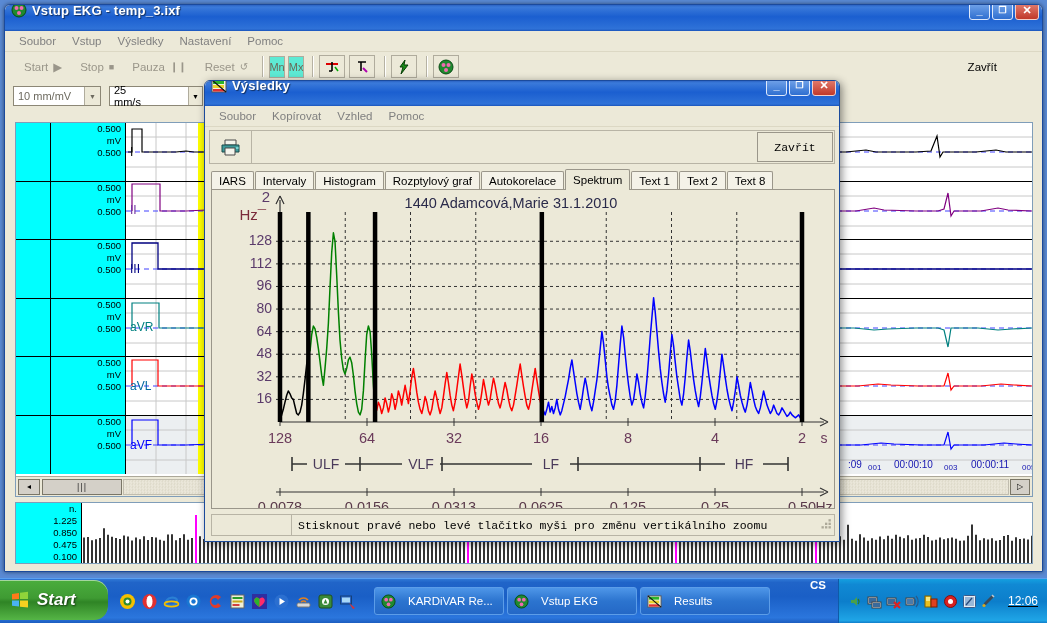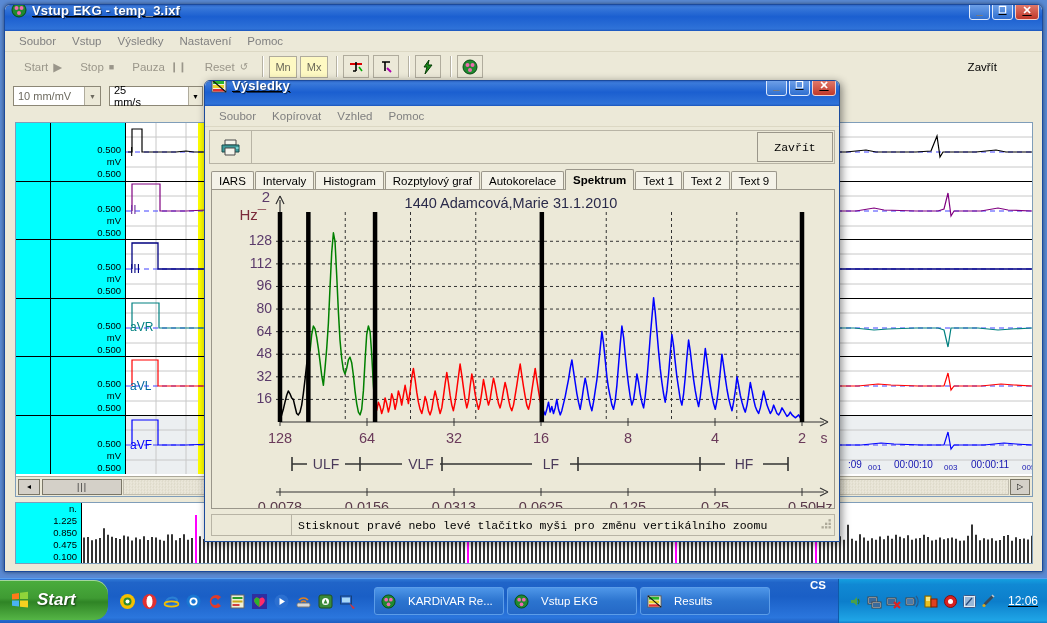--- a/index.html
+++ b/index.html
@@ -28,21 +28,20 @@
     box-shadow: 0 0 4px rgba(0,0,0,.5);
     overflow: hidden;
   }
   .titlebar {
     height: 26px;
     background: linear-gradient(to bottom,#2b63c4 0%,#3b7ada 8%,#1b5fd0 45%,#2f72d8 92%,#1a54bb 100%);
     display: flex; align-items: center;
     padding: 0 3px 16px 5px;
     border-radius: 5px 5px 0 0;
     position: relative;
-    text-decoration: underline;
   }
   .titlebar .tb-icon {
     width: 17px; height: 17px; margin-right: 5px;
     flex: 0 0 auto;
     display: flex; align-items: center; justify-content: center;
   }
   .titlebar .tb-text {
     color: #fff; font-size: 13px; font-weight: bold;
     text-shadow: 1px 1px 1px rgba(0,0,0,.55);
     white-space: nowrap;
@@ -83,23 +82,23 @@
     border-bottom: 0;
   }
   .tb-cmd {
     font-size: 11.5px; color: #9a968a;
     padding: 4px 9px;
     display: flex; align-items: center; gap: 5px;
     white-space: nowrap;
   }
   .tb-sep { width: 2px; height: 21px; border-left: 1px solid #b6b2a3; border-right: 1px solid #fff; margin: 0 5px; }
   .tb-sq {
-    width: 28px; height: 22px;
+    width: 16px; height: 22px;
     border: 1px solid #b0ac9d;
-    background: #fef9c3;
+    background: #5eead4;
     display: flex; align-items: center; justify-content: center;
     font-size: 11px; color: #6b6858; margin-right: 3px;
   }
   .tb-ico {
     width: 26px; height: 23px;
     border: 1px solid #b0ac9d;
     background: #ece9d8;
     display: flex; align-items: center; justify-content: center;
     margin-right: 4px;
   }
@@ -146,21 +145,21 @@
   .lead-gutter {
     width: 35px; background: #00ffff;
     flex: 0 0 35px;
     border-right: 1px solid #000;
   }
   .lead-scale {
     width: 75px; flex: 0 0 75px;
     background: #00ffff;
     font-size: 9.5px; color: #000;
     text-align: right; padding-right: 4px;
-    display: flex; flex-direction: column; justify-content: flex-end;
+    display: flex; flex-direction: column; justify-content: flex-start;
     line-height: 1.28;
     border-right: 1px solid #000;
   }
   .trace-wrap { flex: 1 1 auto; position: relative; overflow: hidden; }
   .trace-wrap svg { display: block; }
   .lead-name {
     position: absolute; left: 4px; top: 50%;
     transform: translateY(-50%);
     font-size: 12px; font-weight: 500;
     z-index: 4;
@@ -255,21 +254,21 @@
     border: 1px solid #9a968a; border-bottom: none;
     background: #f4f2e8;
     font-size: 11.5px; color: #000;
     display: flex; align-items: center;
     margin-right: 1px; border-radius: 2px 2px 0 0;
     white-space: nowrap;
     margin-top: 37px;
   }
   .tab.sel {
     height: 21px; background: #ece9d8;
-    font-weight: bold; margin-bottom: -1px;
+    font-weight: normal; margin-bottom: -1px;
     box-shadow: 0 1px 0 #ece9d8;
   }
   .chart-panel {
     margin: 0 4px 0 6px;
     height: 320px;
     border: 1px solid #9a968a;
     background: #ece9d8;
     position: relative; overflow: hidden;
   }
   .statuswrap {
@@ -1008,21 +1007,21 @@
 
     <div class="tabstrip">
       <span class="tab">IARS</span>
       <span class="tab">Intervaly</span>
       <span class="tab">Histogram</span>
       <span class="tab">Rozptylový graf</span>
       <span class="tab">Autokorelace</span>
       <span class="tab sel">Spektrum</span>
       <span class="tab">Text 1</span>
       <span class="tab">Text 2</span>
-      <span class="tab">Text 9</span>
+      <span class="tab">Text 8</span>
     </div>
 
     <div class="chart-panel">
       <svg id="spec-svg" width="624" height="318" viewBox="0 0 624 318">
           <rect x="0" y="0" width="624" height="318" fill="#ece9d8"></rect>
           <line x1="68" y1="51.29411764705884" x2="590" y2="51.29411764705884" stroke="#333" stroke-width="1" stroke-dasharray="3,3"></line>
           <text x="60" y="55.29411764705884" font-size="14" fill="#5a3a6a" font-family="&quot;Liberation Sans&quot;, sans-serif" text-anchor="end">128</text>
           <line x1="64" y1="51.29411764705884" x2="72" y2="51.29411764705884" stroke="#333" stroke-width="1"></line>
           <line x1="68" y1="73.88235294117646" x2="590" y2="73.88235294117646" stroke="#333" stroke-width="1" stroke-dasharray="3,3"></line>
           <text x="60" y="77.88235294117646" font-size="14" fill="#5a3a6a" font-family="&quot;Liberation Sans&quot;, sans-serif" text-anchor="end">112</text>

